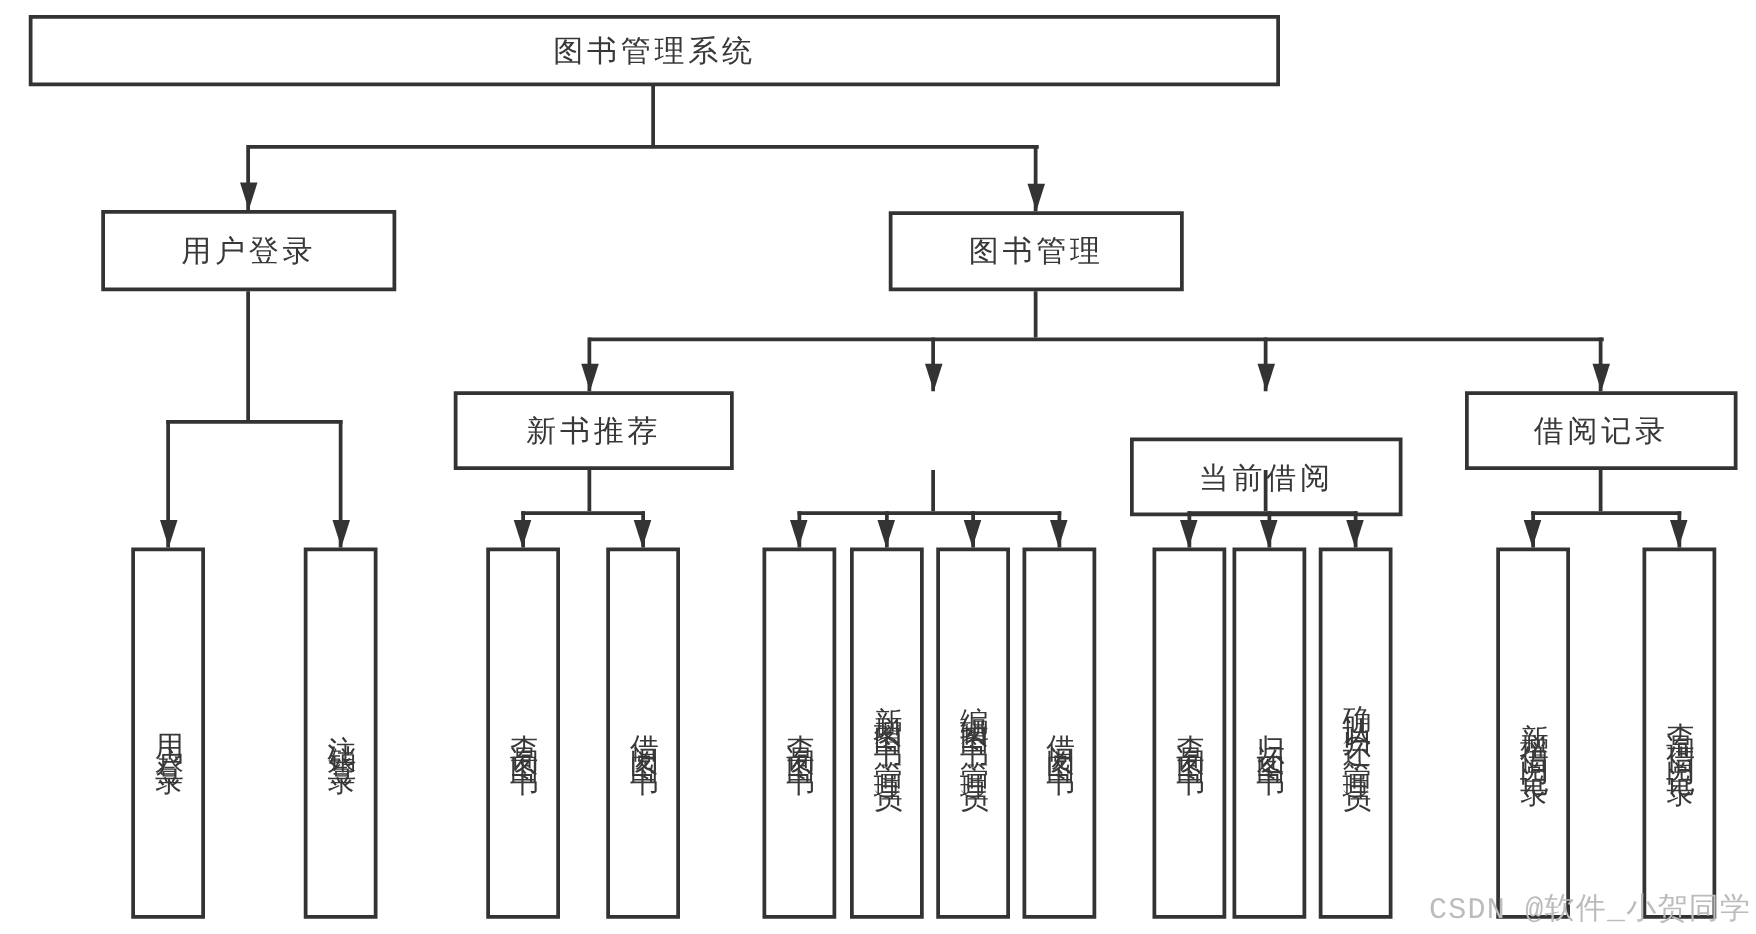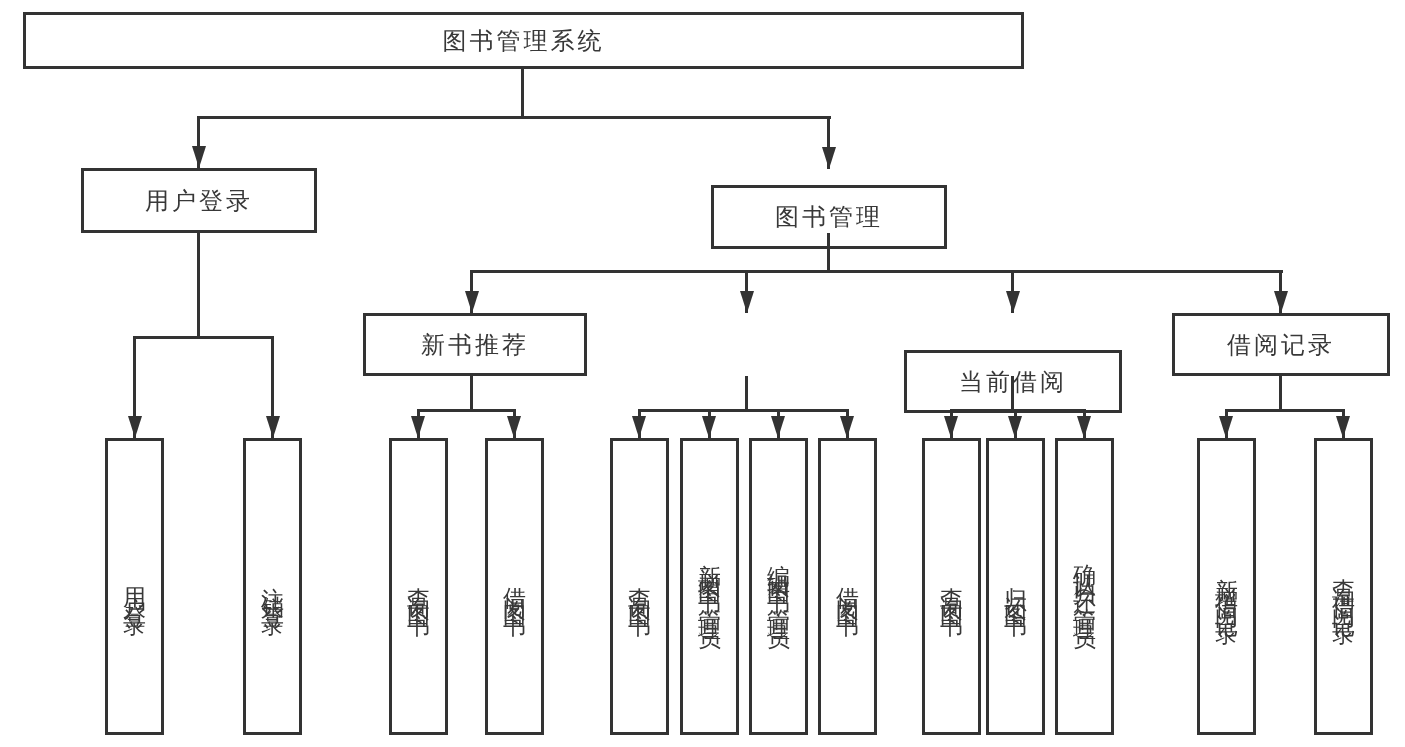--- a/index.html
+++ b/index.html
@@ -1,20 +1,20 @@
 <!DOCTYPE html>
 <html style="--line: #333333; --text: #383838; --watermark: #bcbcbc; --background: #ffffff;"><head>
 <meta charset="utf-8">
 <style>
   html,body{margin:0;padding:0;background:#fff;}
   .canvas{
     position:relative;
     width:1405px;height:747px;
     background:var(--background,#ffffff);
-    font-family:Liberation Serif, serif;
+    font-family:Liberation Mono, monospace;
     color:var(--text,#383838);
     overflow:hidden;
   }
   .node{
     position:absolute;
     box-sizing:border-box;
     border:3px solid var(--line,#333333);
     background:#ffffff;
     display:flex;align-items:center;justify-content:center;
     font-size:24px;letter-spacing:3px;
@@ -42,21 +42,21 @@
   }
 </style>
 </head>
 <body>
 
 <div class="canvas">
 
   <div class="node" style="left:23px;top:12px;width:1001px;height:57px;">图书管理系统</div>
 
   <div class="node" style="left:81px;top:168px;width:236px;height:65px;">用户登录</div>
-  <div class="node" style="left:711px;top:185px;width:236px;height:64px;">图书管理</div>
+  <div class="node" style="left:711px;top:169px;width:236px;height:64px;">图书管理</div>
 
   <div class="node" style="left:363px;top:313px;width:224px;height:63px;">新书推荐</div>
   <div class="node" style="left:904px;top:313px;width:218px;height:63px;margin-top:37px;">当前借阅</div>
   <div class="node" style="left:1172px;top:313px;width:218px;height:63px;">借阅记录</div>
 
   <div class="node leaf" style="left:105px;top:438px;width:59px;height:297px;">用户登录</div>
   <div class="node leaf" style="left:243px;top:438px;width:59px;height:297px;">注销登录</div>
 
   <div class="node leaf" style="left:389px;top:438px;width:59px;height:297px;">查询图书</div>
   <div class="node leaf" style="left:485px;top:438px;width:59px;height:297px;">借阅图书</div>
@@ -125,14 +125,15 @@
   <div class="vline" style="left:1083px;top:409px;height:29px;"></div>
   <div class="arrow" style="left:1077px;top:416px;"></div>
 
   <div class="vline" style="left:1279px;top:376px;height:33px;"></div>
   <div class="hline" style="left:1225px;top:409px;width:120px;"></div>
   <div class="vline" style="left:1225px;top:409px;height:29px;"></div>
   <div class="arrow" style="left:1219px;top:416px;"></div>
   <div class="vline" style="left:1342px;top:409px;height:29px;"></div>
   <div class="arrow" style="left:1336px;top:416px;"></div>
 
+  <div class="watermark">CSDN @软件_小贺同学</div>
 
 </div>
 
 </body></html>

